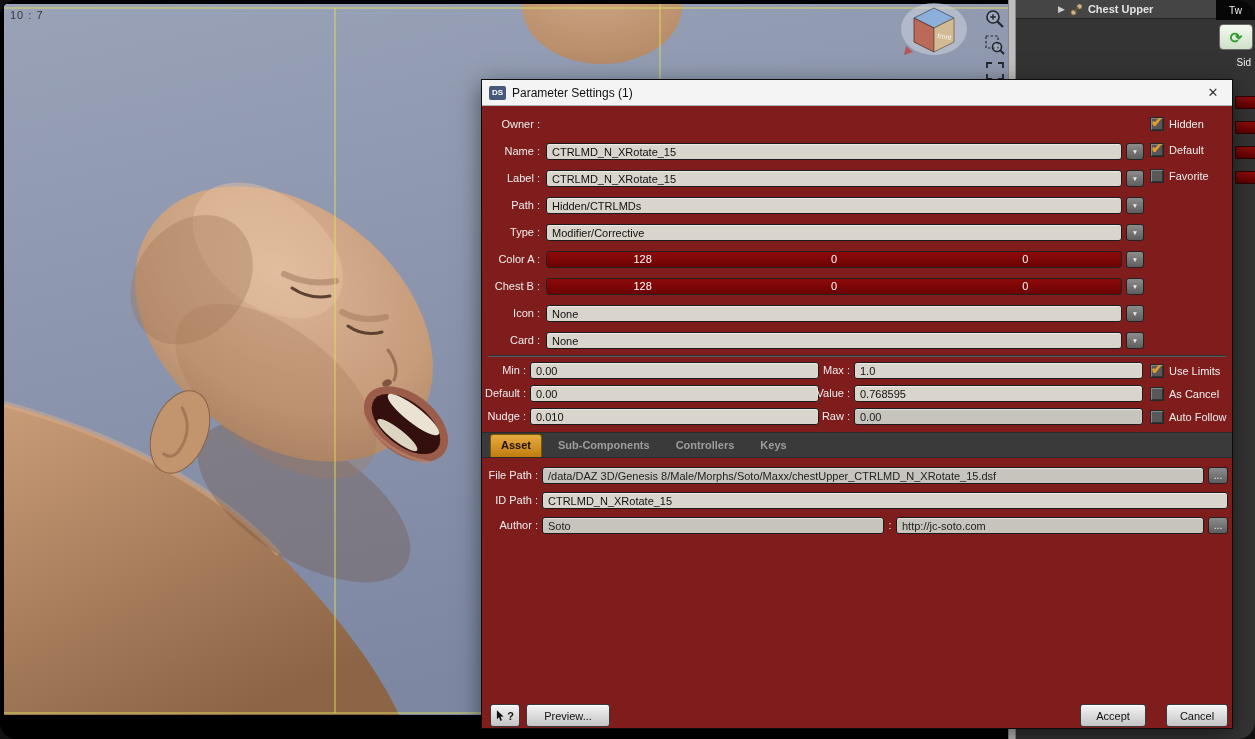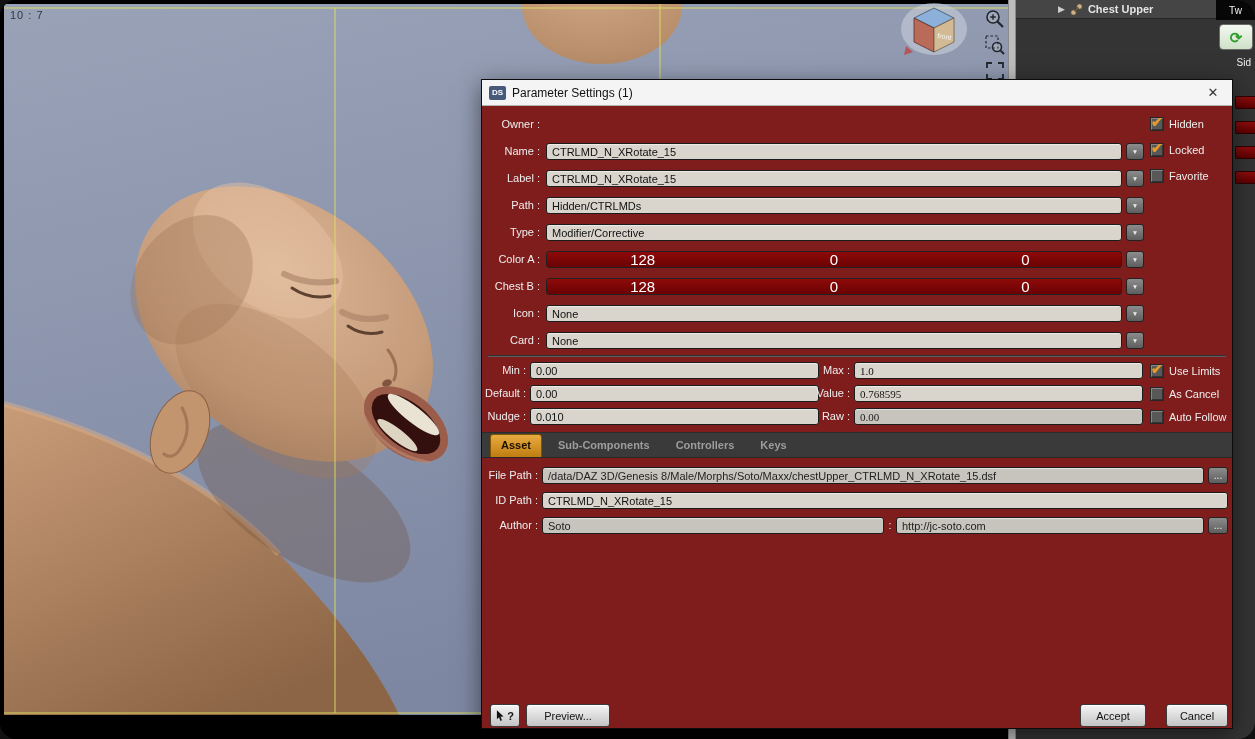--- a/index.html
+++ b/index.html
@@ -52,37 +52,37 @@
           border:1px solid #1b1b1b;border-radius:3px;font-family:"Liberation Sans",sans-serif;
           font-size:11px;color:#111;padding:0 5px;box-sizing:border-box;
           box-shadow:inset 0 1px 1px rgba(255,255,255,.55);}
   .pfield.readonly{background:#c7c4bd;color:#222;}
   .ddbtn{position:absolute;left:644px;width:18px;height:17px;
          background:linear-gradient(#8c8c8c,#5e5e5e);border:1px solid #222;border-radius:3px;
          color:#e8e8e8;font-size:6.5px;line-height:15px;text-align:center;padding:0;box-sizing:border-box;}
   .colorbar{position:absolute;left:64px;width:576px;height:17px;border:1px solid #222;
             border-radius:3px;background:linear-gradient(#8e0a0a,#6b0202);display:flex;
             box-sizing:border-box;}
-  .colorbar span{flex:1;text-align:center;color:#fff;font-size:15px;line-height:15px;}
+  .colorbar span{flex:1;text-align:center;color:#fff;font-size:11px;line-height:15px;}
 
   .cbrow{position:absolute;left:668px;display:flex;align-items:center;gap:5px;height:14px;}
   .cb{width:12px;height:12px;background:#585858;border:1px solid #262626;position:relative;
       box-shadow:inset 1px 1px 0 rgba(255,255,255,.28),inset -1px -1px 0 rgba(0,0,0,.4);}
   .cb .mark{display:none;position:absolute;top:-4px;left:0;color:#e39b2d;font-size:14px;
             font-weight:bold;}
   .cb.checked .mark{display:block;}
   .cblabel{font-size:11px;color:#ededed;white-space:nowrap;}
 
   .sep{position:absolute;left:6px;right:6px;top:275px;height:0;border-top:1px solid #323232;
        border-bottom:1px solid #5d5d5d;}
 
   .nlabel-l{left:0;width:44px;}
   .nfield-l{left:48px;width:289px;}
   .nlabel-r{left:312px;width:56px;}
-  .nfield-r{left:372px;width:289px;font-family:Liberation Serif, serif;}
+  .nfield-r{left:372px;width:289px;}
 
   #tabbar{position:absolute;left:0;right:0;top:352px;height:26px;background:#3a3a3a;
           border-top:1px solid #2b2b2b;border-bottom:1px solid #282828;display:flex;
           align-items:flex-end;padding-left:8px;gap:6px;box-sizing:border-box;}
   .tab{font-size:11px;font-weight:bold;color:#9d9d9d;padding:5px 10px 6px;}
   .tab.active{background:linear-gradient(#e8ab41,#bf7d10);color:#1c1000;
               border:1px solid #7e5600;border-bottom:none;border-radius:3px 3px 0 0;
               padding:4px 10px 6px;}
 
   .alabel{width:56px;}
@@ -290,21 +290,21 @@
     <div class="cbrow" style="top:37px">
       <span class="cb checked">
           <span class="mark">✔</span>
         </span>
       <span class="cblabel">Hidden</span>
     </div>
     <div class="cbrow" style="top:63px">
       <span class="cb checked">
           <span class="mark">✔</span>
         </span>
-      <span class="cblabel">Locked</span>
+      <span class="cblabel">Default</span>
     </div>
     <div class="cbrow" style="top:89px">
       <span class="cb"></span>
       <span class="cblabel">Favorite</span>
     </div>
 
     <div class="sep"></div>
 
     <div class="plabel nlabel-l" style="top:282px">Min :</div>
     <input class="pfield nfield-l" style="top: 282px;" value="0.00">

